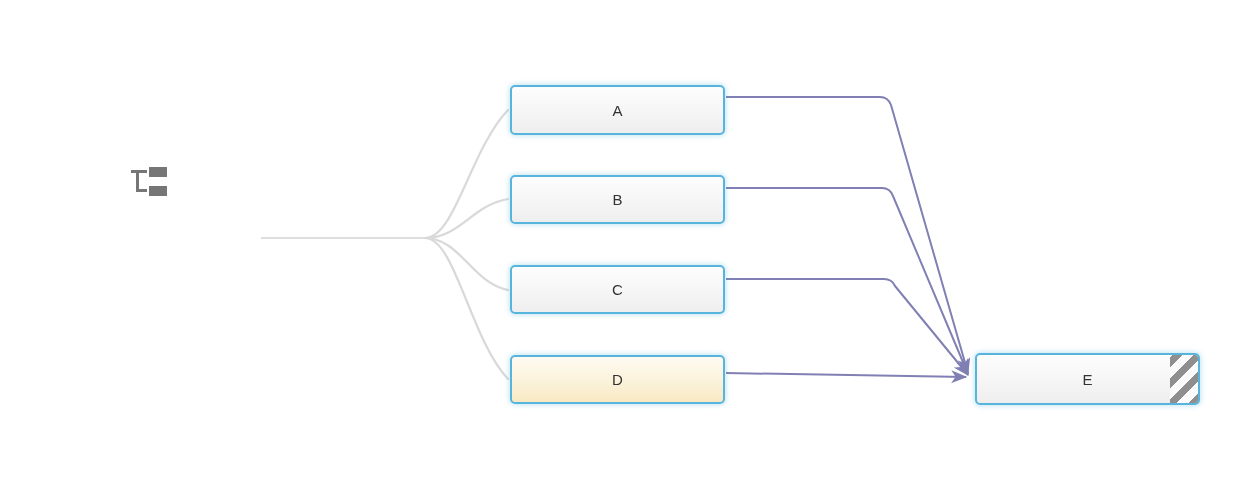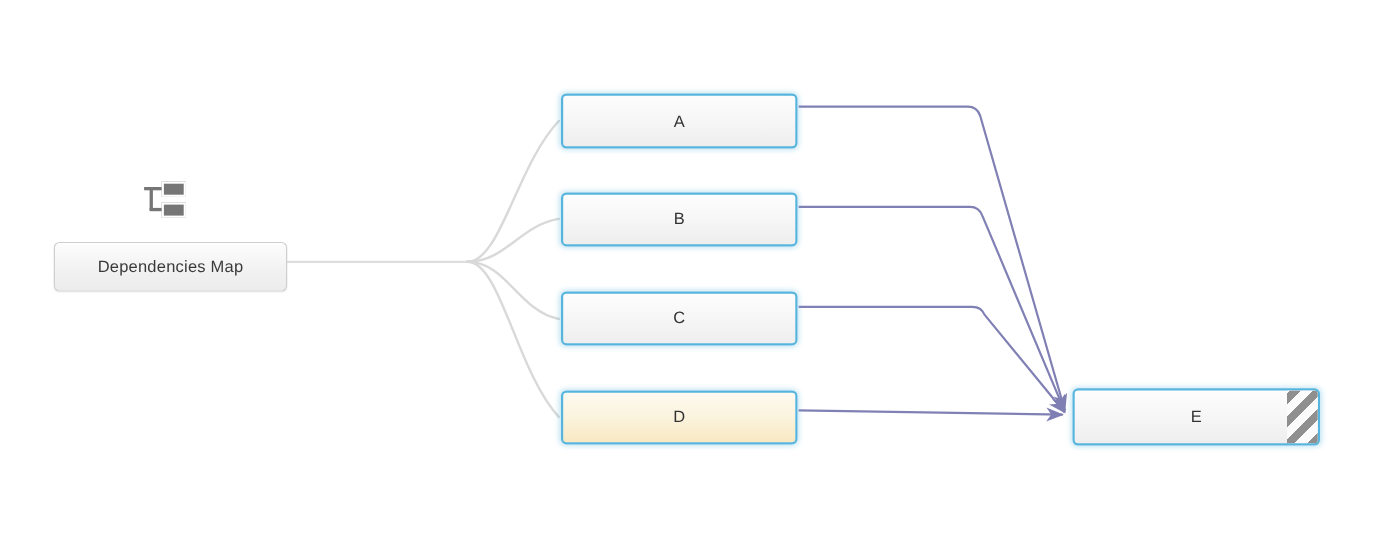--- a/index.html
+++ b/index.html
@@ -142,23 +142,20 @@
   </svg>
 
   <div class="tree-icon" style="left:131px; top:164px;">
     <div class="stem-h-top"></div>
     <div class="stem-v"></div>
     <div class="stem-h-bot"></div>
     <div class="blk blk--top"></div>
     <div class="blk blk--bot"></div>
   </div>
 
-  <div class="node node--root" style="left:49px; top:220px; width:212px; height:45px;">
-    <span class="node-label">Dependencies Map</span>
-  </div>
 
   <div class="node node--blue" style="left:510px; top:85px; width:215px; height:50px;">
     <span class="node-label">A</span>
   </div>
 
   <div class="node node--blue" style="left:510px; top:175px; width:215px; height:49px;">
     <span class="node-label">B</span>
   </div>
 
   <div class="node node--blue" style="left:510px; top:265px; width:215px; height:49px;">

